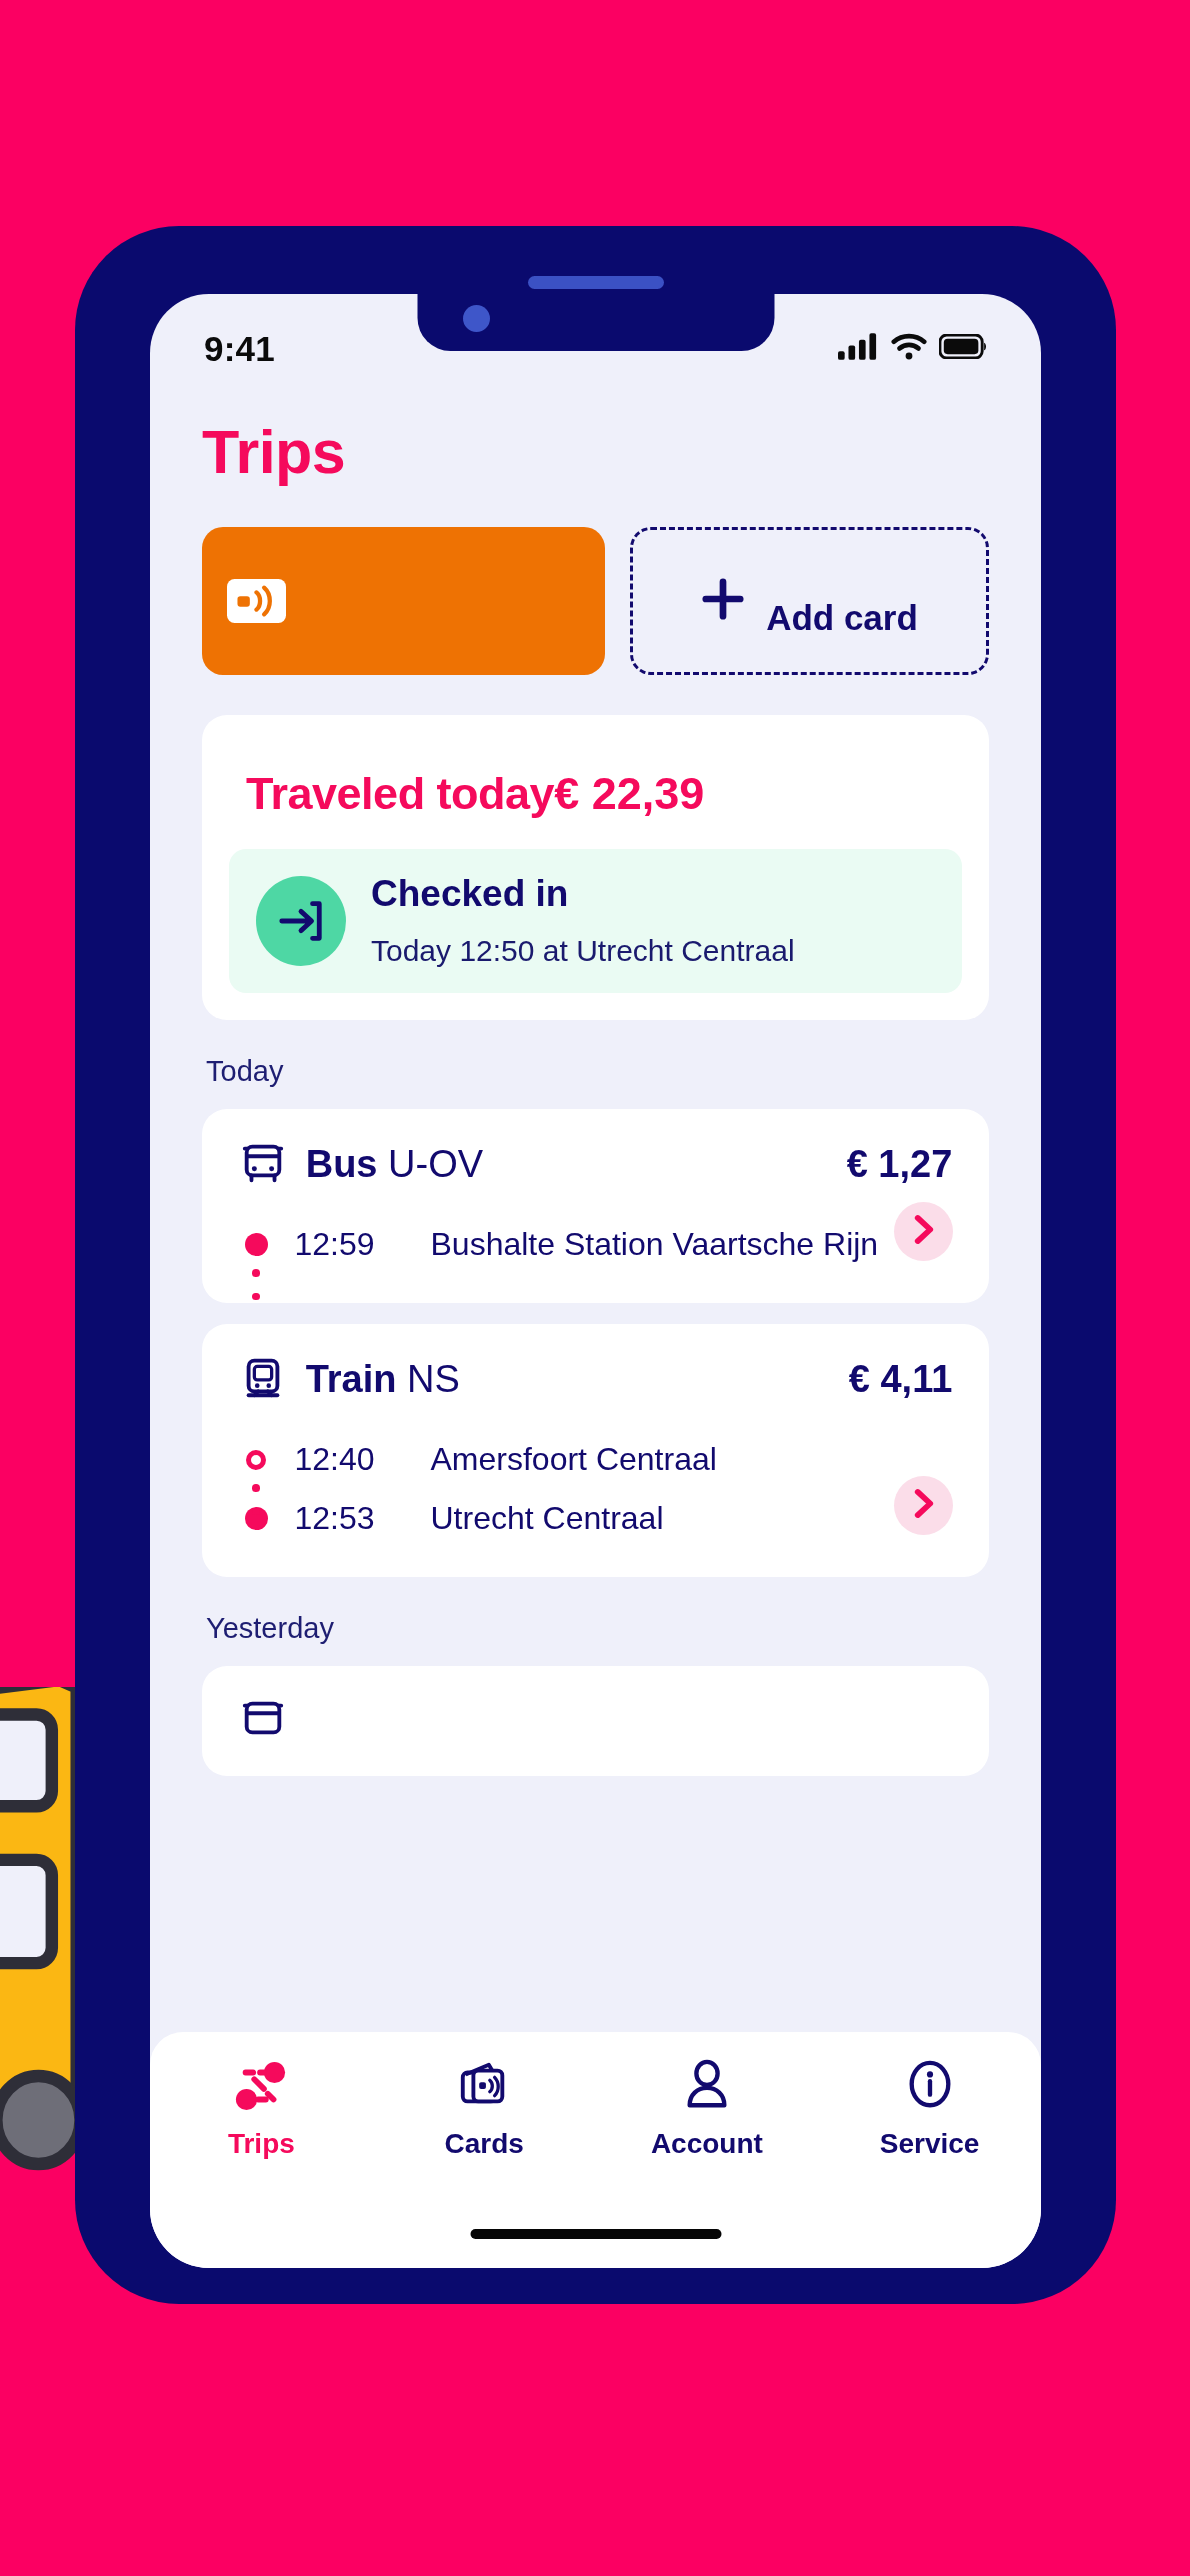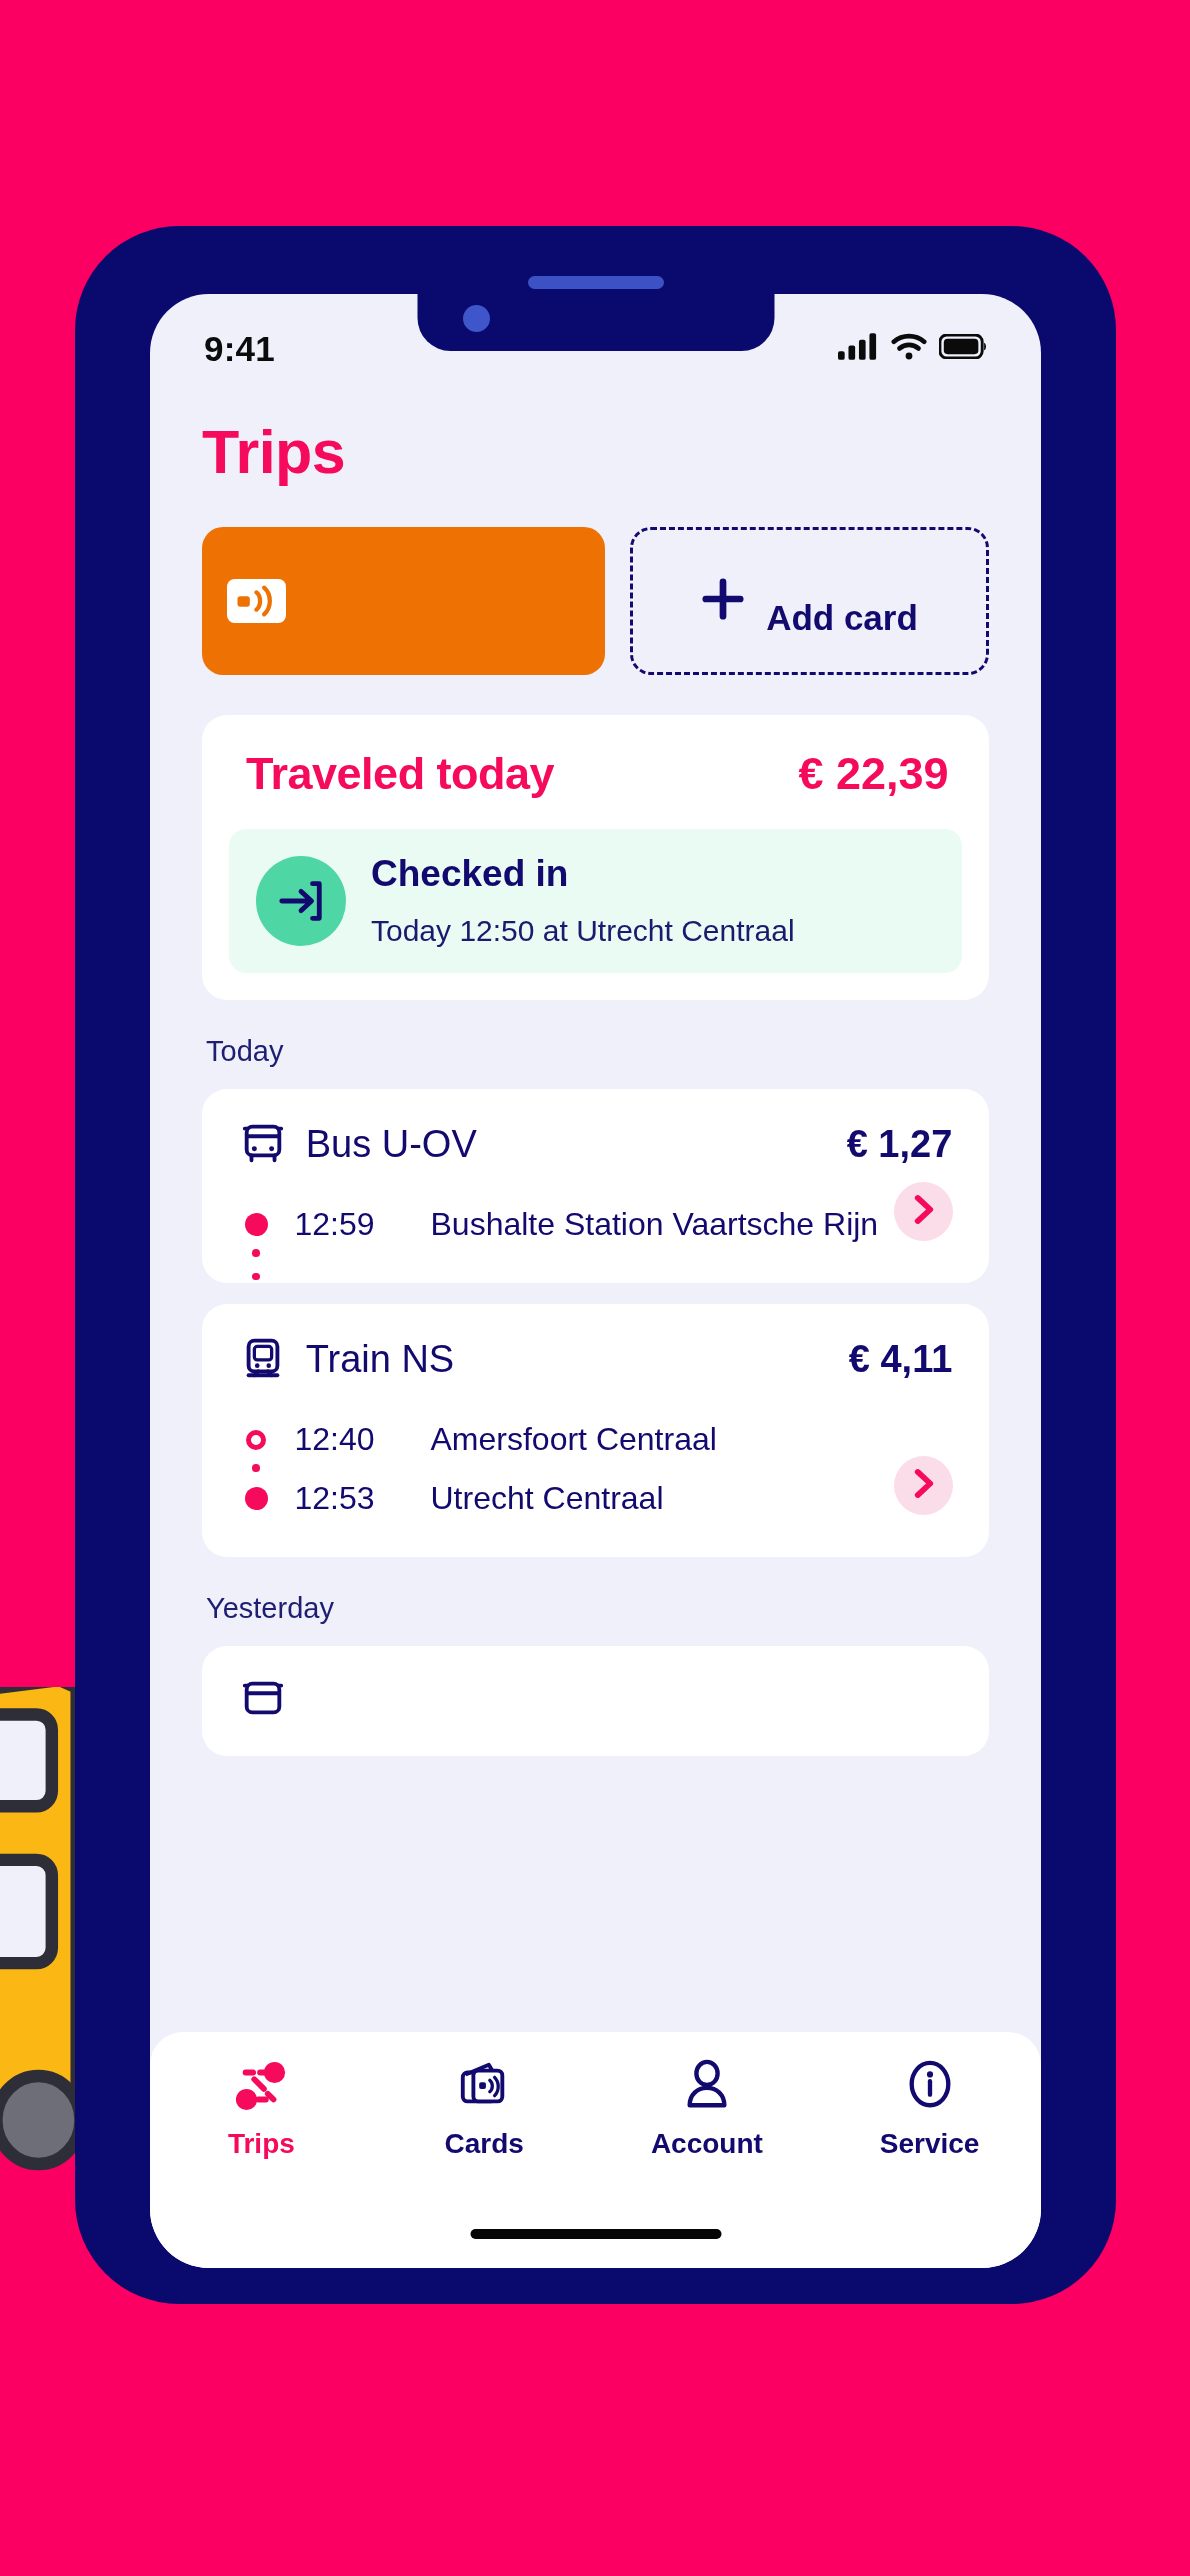--- a/index.html
+++ b/index.html
@@ -154,22 +154,22 @@
   
   .travel-card {
     margin: 40px 52px 0 52px;
     background: #FFFFFF;
     border-radius: 25px;
     padding: 33px 27px 27px 27px;
   }
   .travel-head {
     display: flex;
     align-items: baseline;
-    justify-content: space-between;
     padding: 0 13.4px 0 17px;
+    margin-top: 20px;
   }
   .travel-title {
     font-size: 45px; font-weight: 700; color: #F50A5C; letter-spacing: -0.5px;
   }
   .travel-amount {
     font-size: 45px; font-weight: 700; color: #F50A5C;
   }
 
   .checkin {
     margin-top: 29px;
@@ -210,21 +210,21 @@
   .trip-head {
     display: flex;
     align-items: center;
     justify-content: space-between;
     padding: 0 7.7px 0 7.7px;
   }
   .trip-mode {
     display: flex; align-items: center; gap: 19px;
   }
   .trip-mode-text { font-size: 38px; color: #120A6E; }
-  .trip-mode-text b { font-weight: 400; text-align: right; }
+  .trip-mode-text b { font-weight: 700; text-align: right; }
   .trip-mode-text span { font-weight: 400; }
   .trip-price { font-size: 38px; font-weight: 700; color: #120A6E; }
 
   .trip-stops {
     margin-top: 25px;
     position: relative;
     padding-left: 11.5px;
   }
   .stop-row {
     display: flex; align-items: center; gap: 25px;

